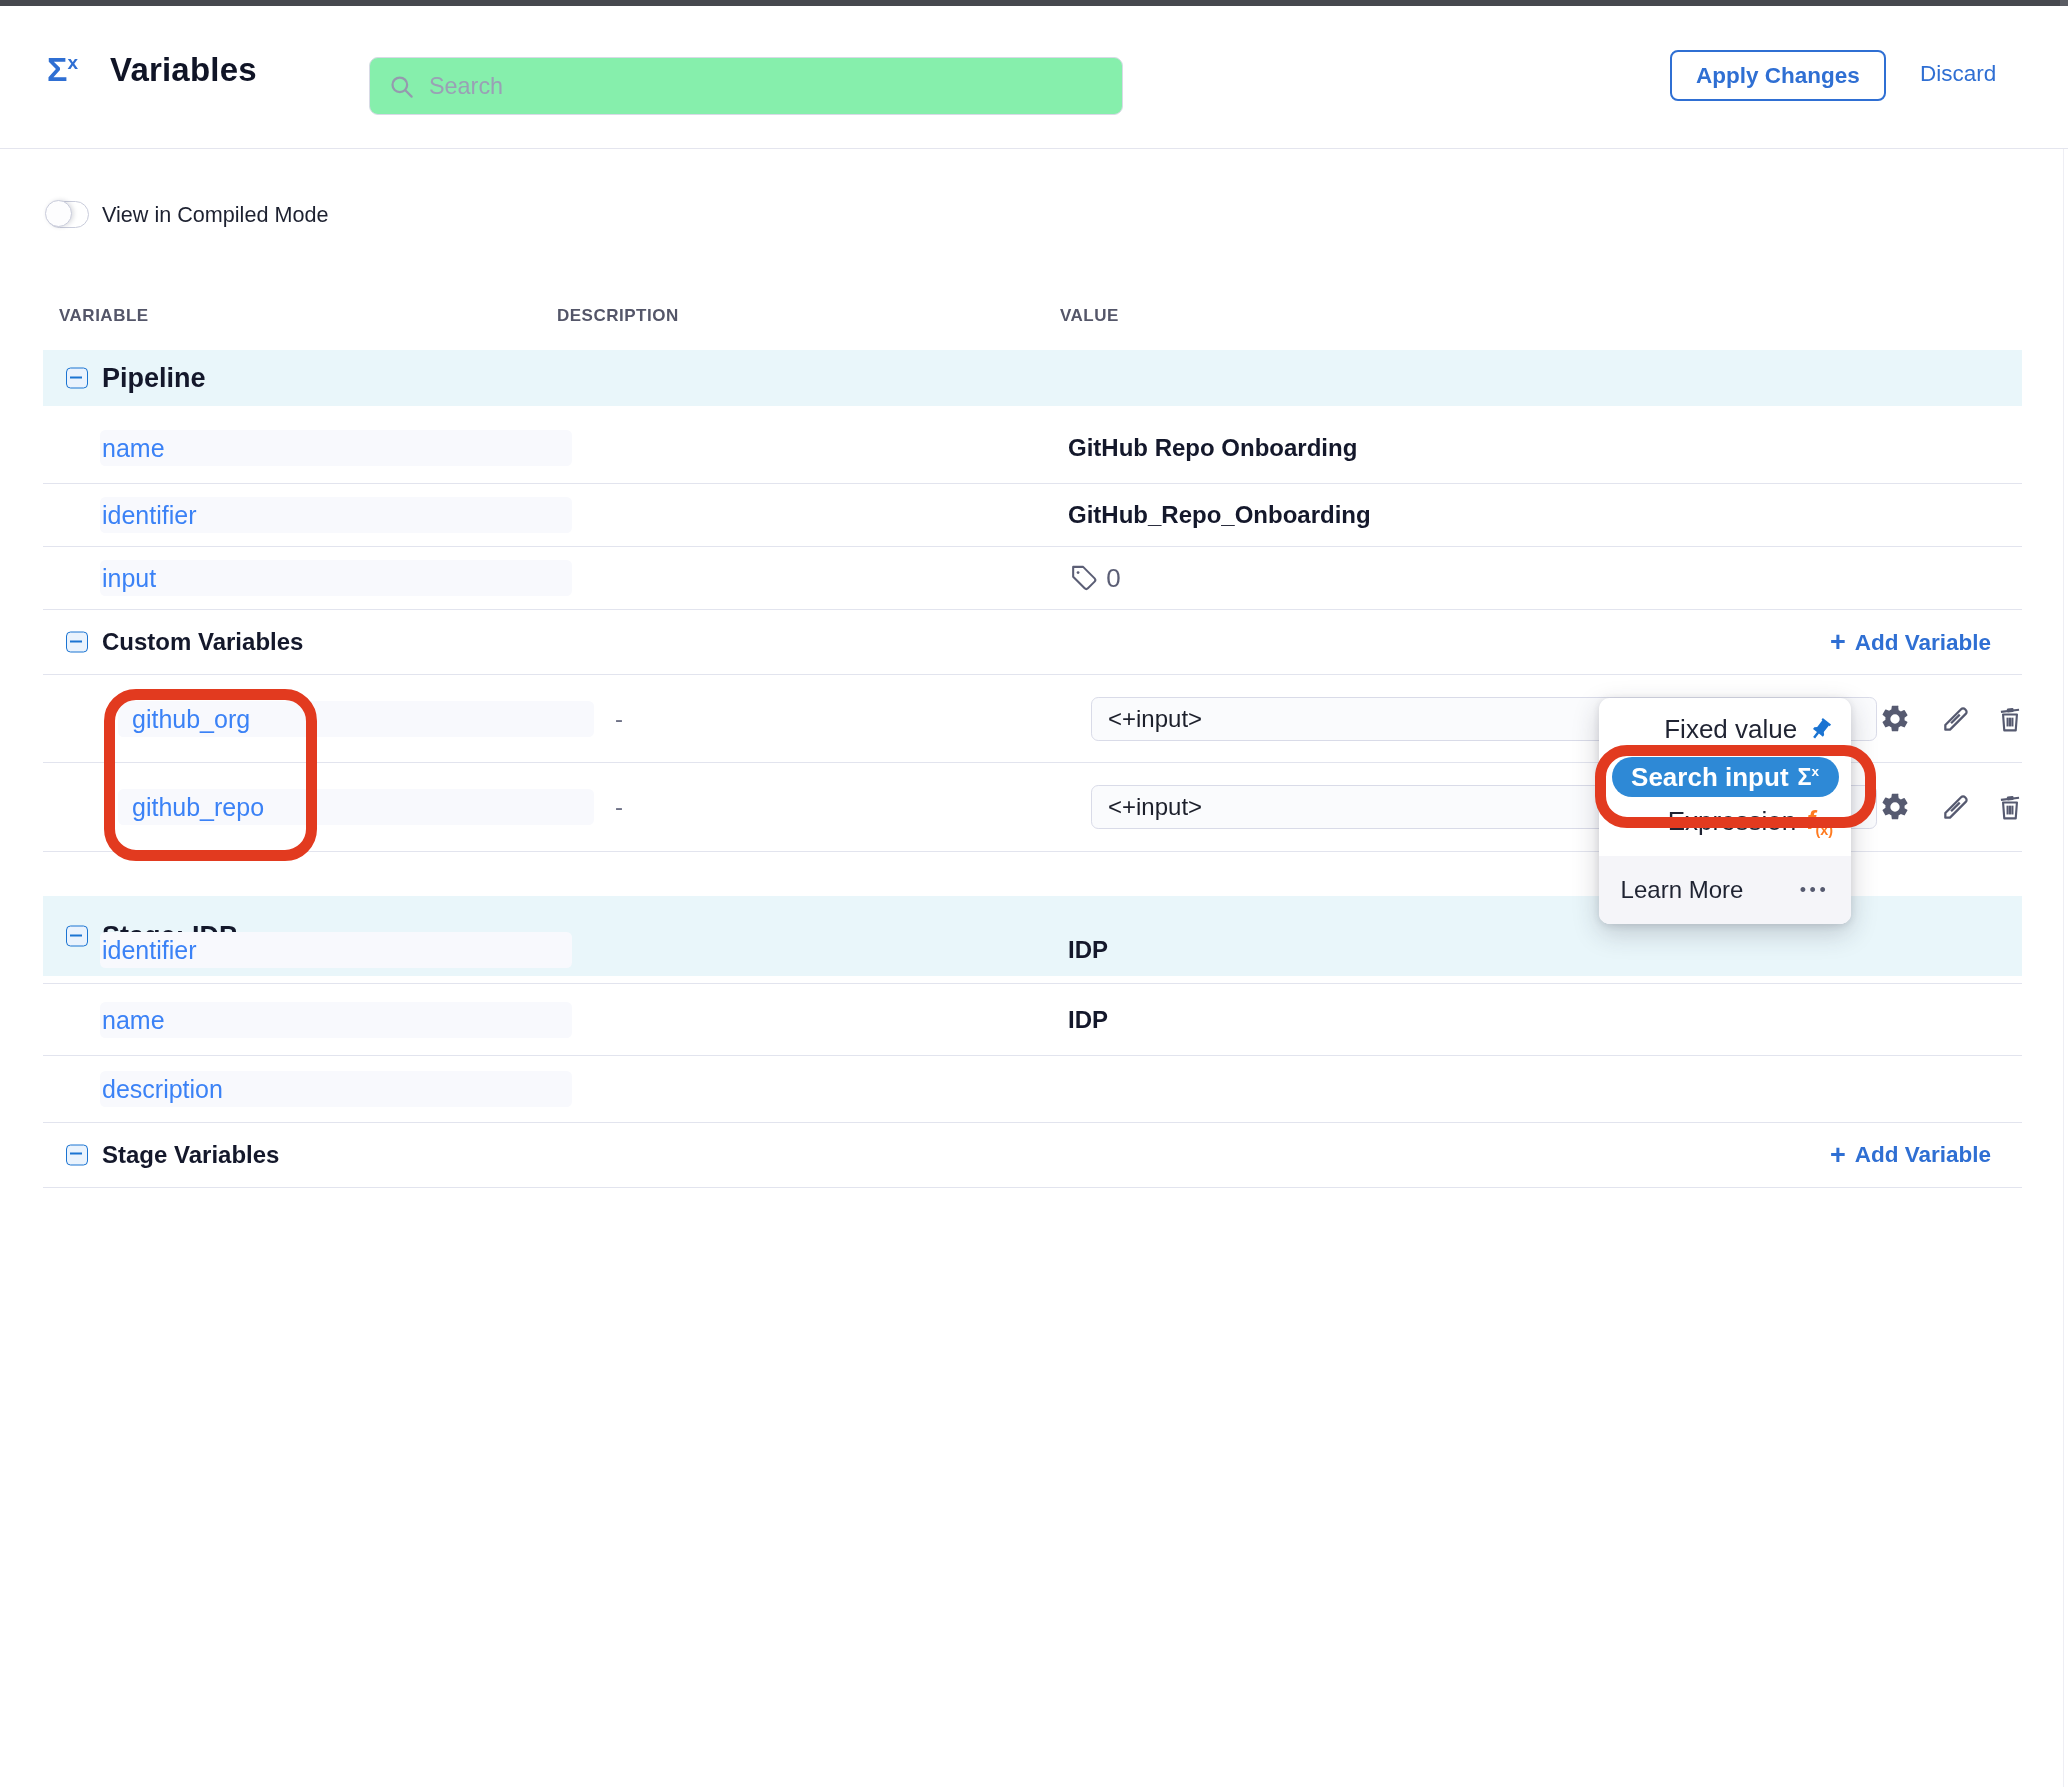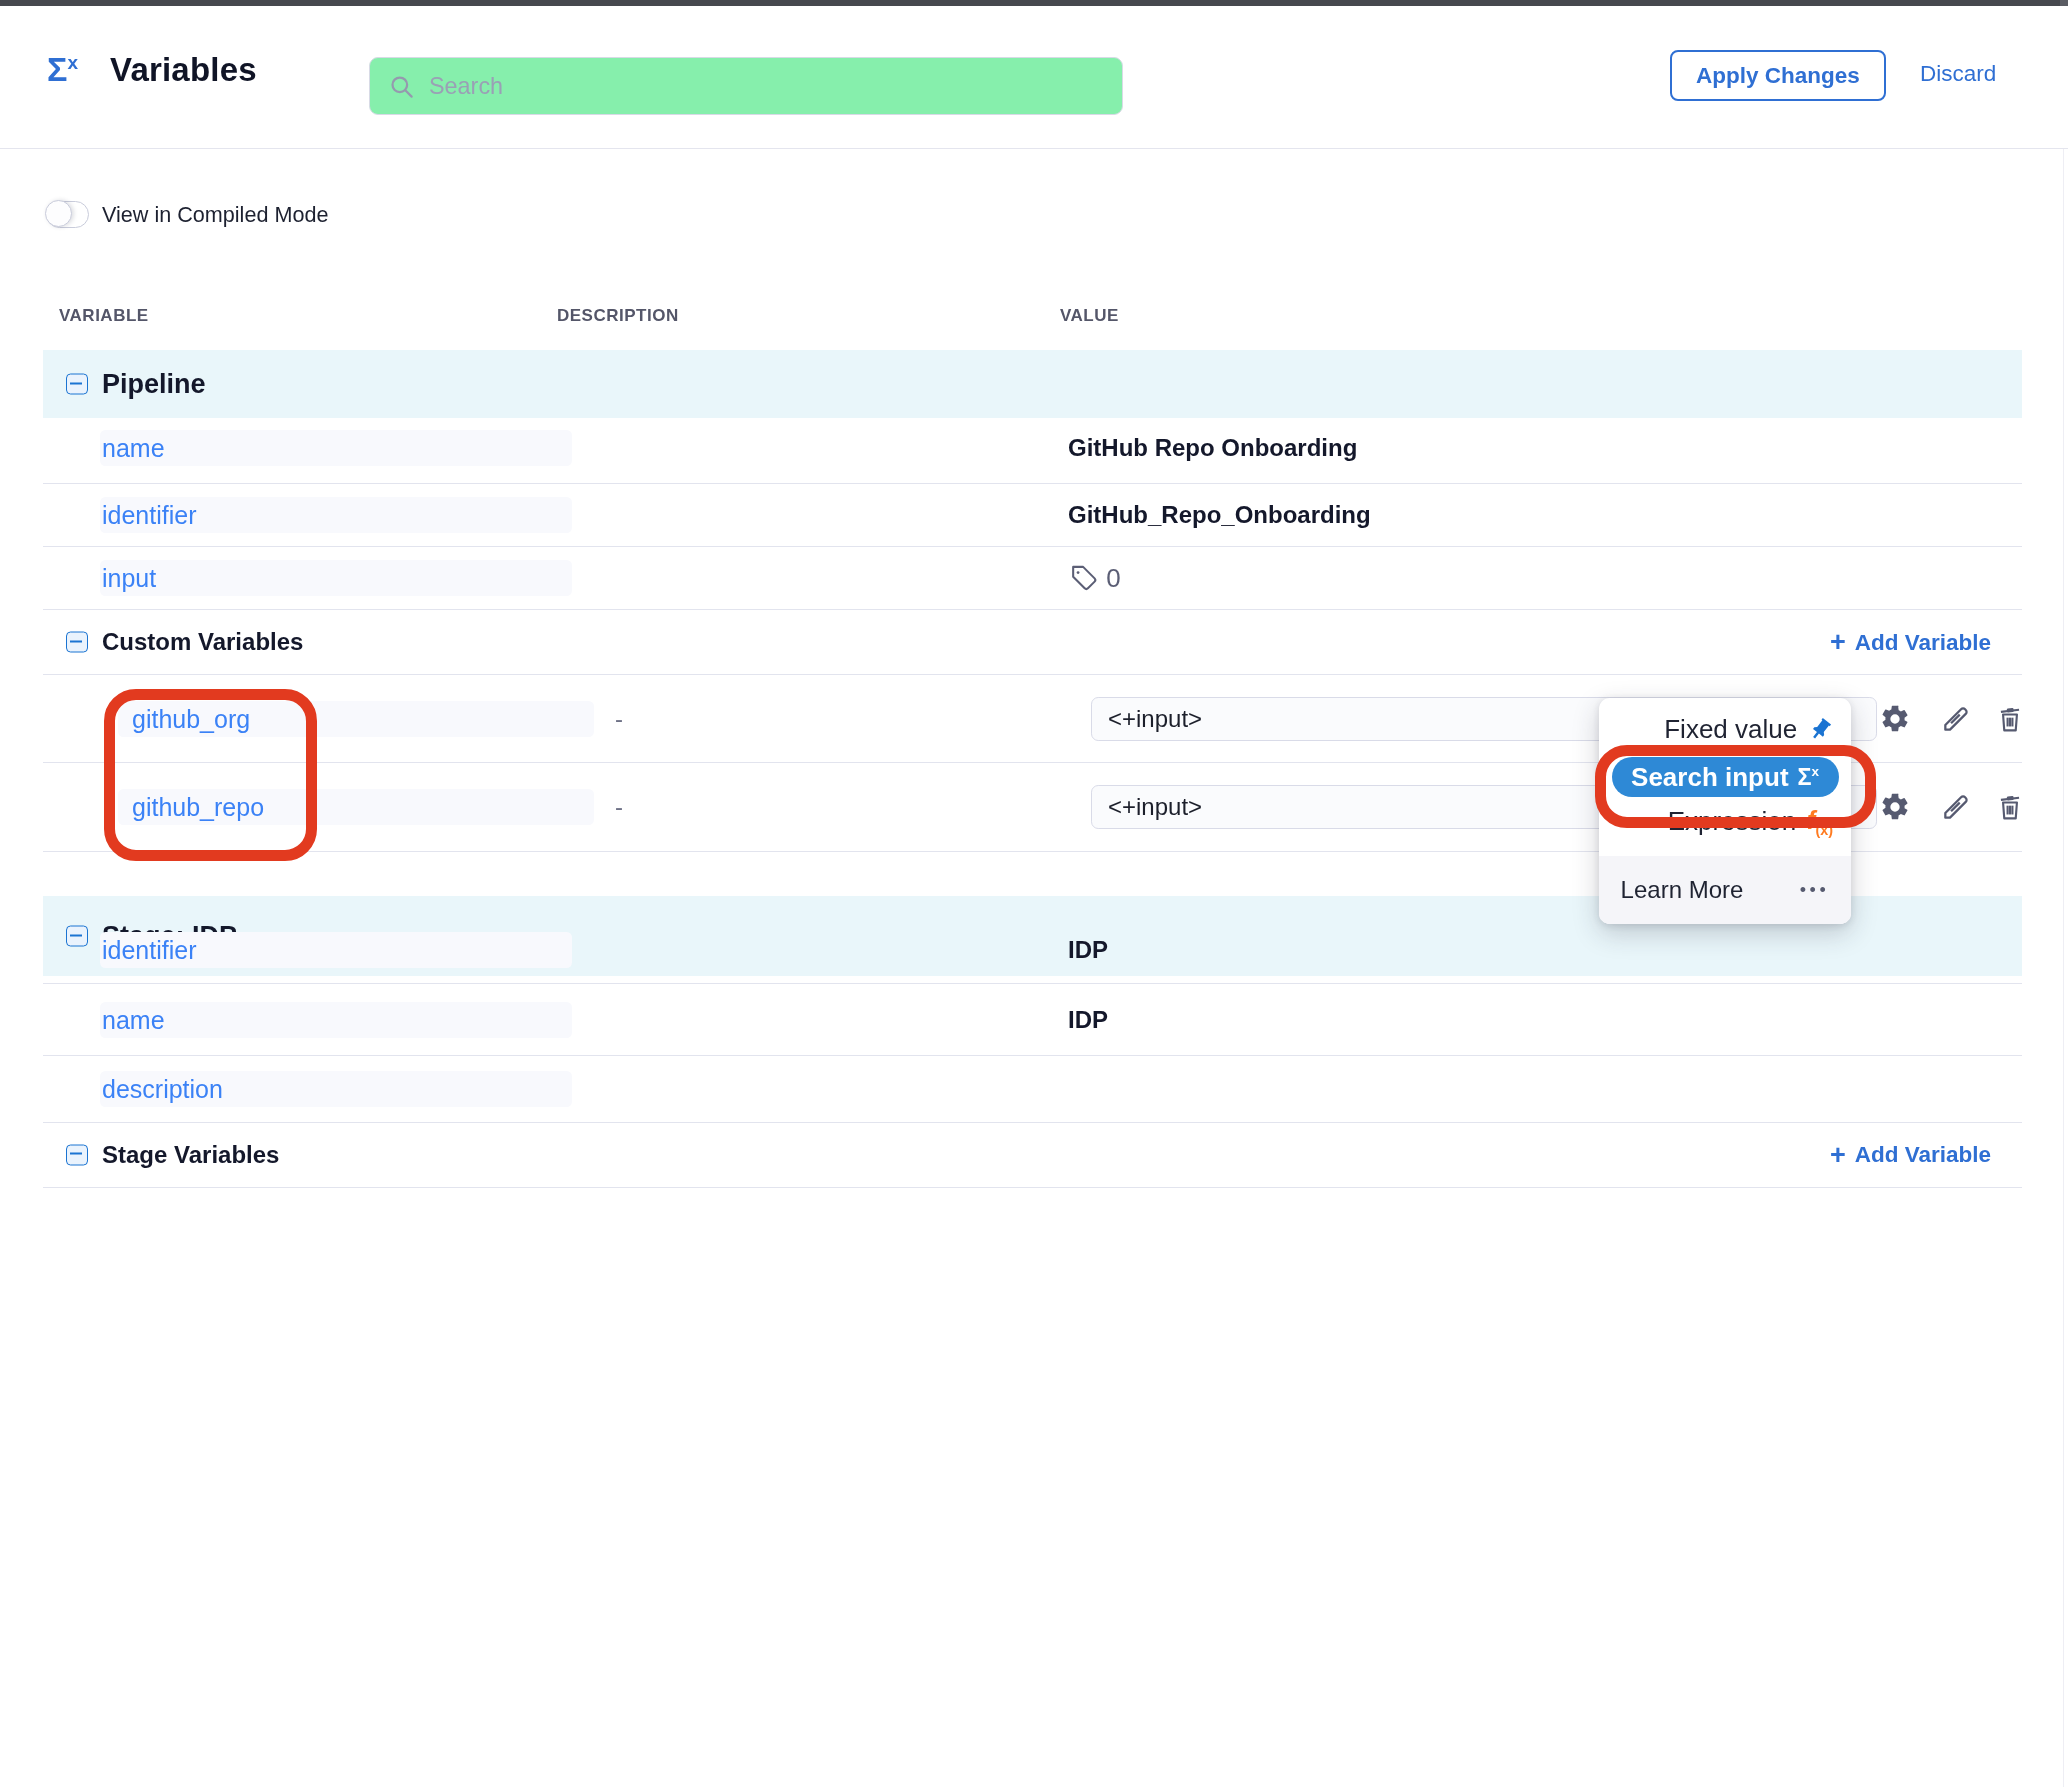--- a/index.html
+++ b/index.html
@@ -107,21 +107,21 @@
 
   <div class="abs toggle">
       <div class="knob"></div>
     </div>
   <div class="abs toggle-label">View in Compiled Mode</div>
 
   <div class="abs colhead ch-var">VARIABLE</div>
   <div class="abs colhead ch-desc">DESCRIPTION</div>
   <div class="abs colhead ch-val">VALUE</div>
 
-  <div class="abs row section" style="top:350px;height:68px;">
+  <div class="abs row section" style="top:350px;height:56px;">
     <div class="minus"></div>
     <div class="sec-label">Pipeline</div>
   </div>
 
   <div class="abs row line" style="top:412px;height:72px;">
     <div class="lbl-bg"></div>
     <div class="row-label">name</div>
     <div class="row-value">GitHub Repo Onboarding</div>
   </div>
 

